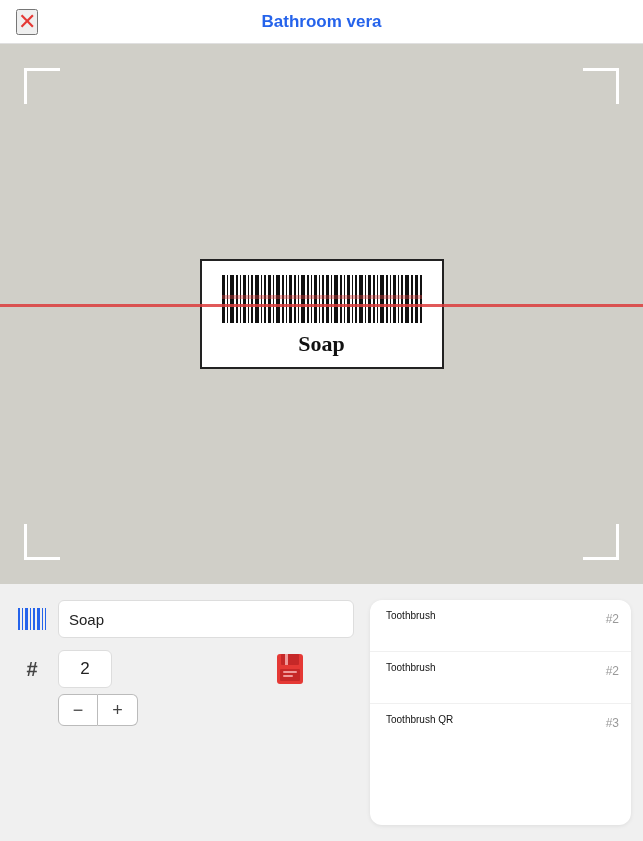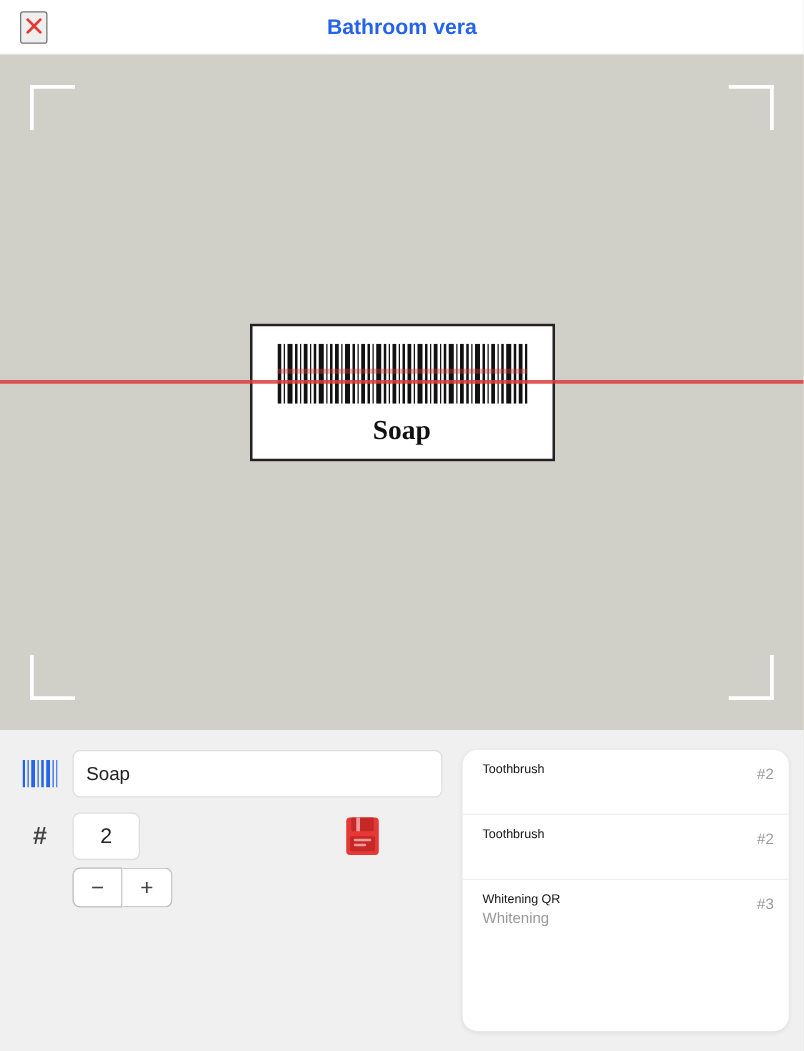--- a/index.html
+++ b/index.html
@@ -368,19 +368,18 @@
   <div class="list-area">
     <div class="list-item">
       <span class="list-item-name">Toothbrush</span>
       <span class="list-item-badge">#2</span>
     </div>
     <div class="list-item">
       <span class="list-item-name">Toothbrush</span>
       <span class="list-item-badge">#2</span>
     </div>
     <div class="list-item">
-      <span class="list-item-name">Whitening QR</span>
+      <span class="list-item-name">Toothbrush QR</span>
       <span class="list-item-badge">#3</span>
-      <span class="list-item-sub">Whitening</span>
     </div>
   </div>
 
 </div>
 
 </body></html>

